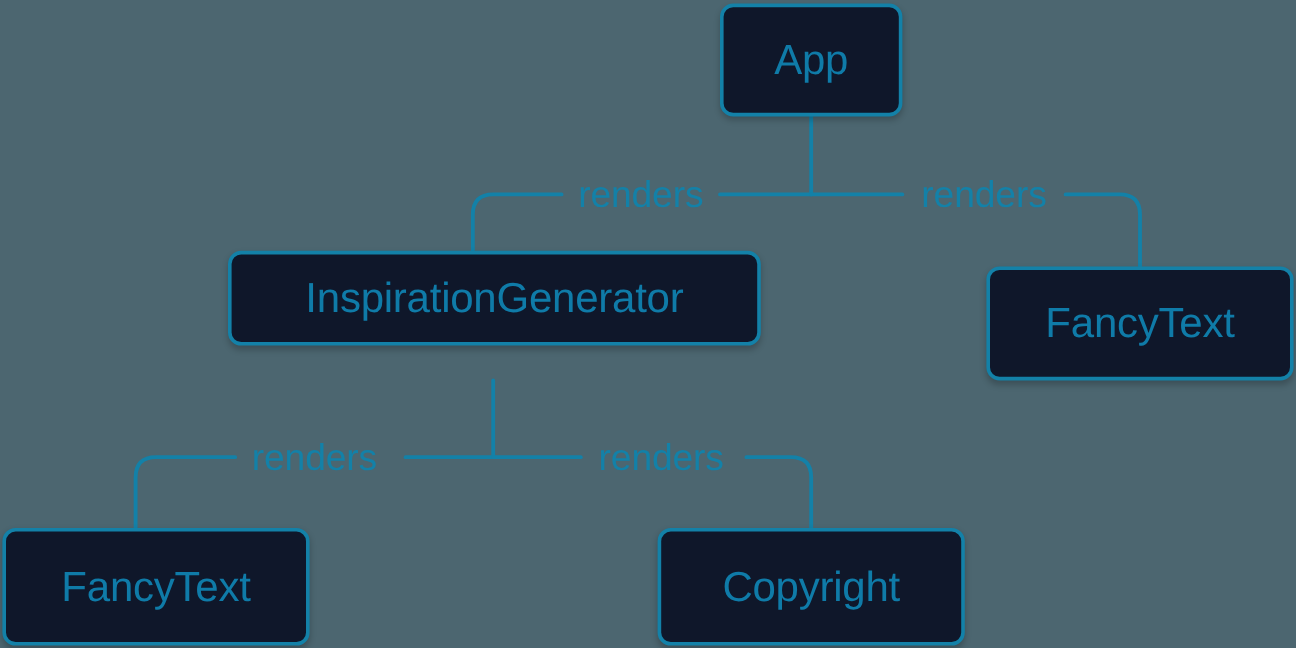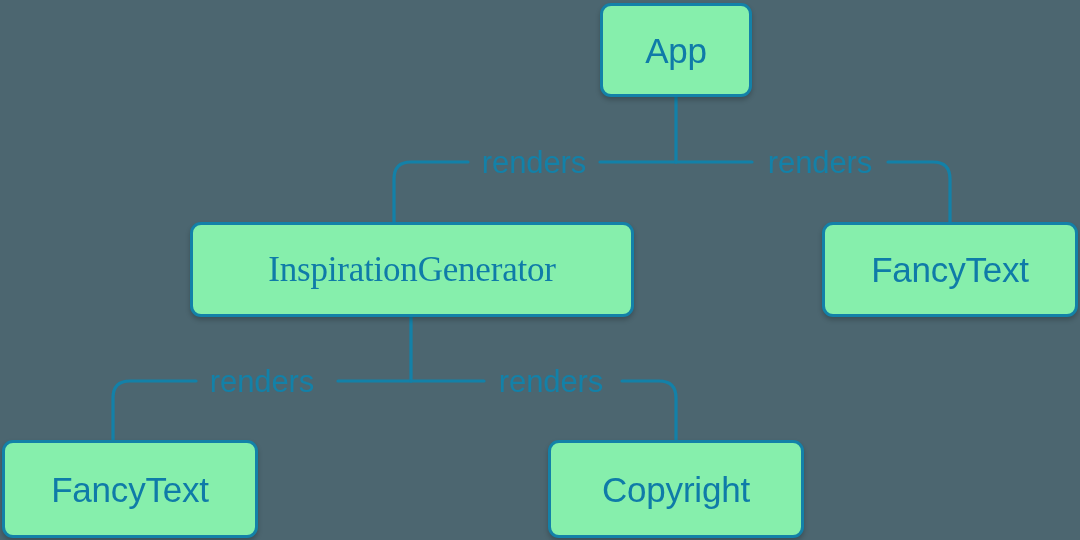--- a/index.html
+++ b/index.html
@@ -23,21 +23,21 @@
     position: absolute;
     left: 0;
     top: 0;
     width: 1080px;
     height: 540px;
     pointer-events: none;
   }
   .node {
     position: absolute;
     box-sizing: border-box;
-    background: #86efac;
+    background: #0f172a;
     border: 3px solid #1381a8;
     border-radius: 11px;
     box-shadow: 0 3px 5px rgba(0,0,0,0.22);
     display: flex;
     align-items: center;
     justify-content: center;
     z-index: 3;
   }
   .node-label {
     color: #0f7ba8;
@@ -53,21 +53,21 @@
     font-size: 31px;
     font-weight: 400;
     line-height: 1;
     white-space: nowrap;
     transform: translate(-50%, -50%);
     z-index: 2;
     letter-spacing: -0.1px;
   }
   
   #node-app        { left: 600px; top: 3px;   width: 152px; height: 94px; }
-  #node-inspgen    { left: 190px; top: 222px; width: 444px; height: 95px; font-family: Liberation Serif, serif; }
+  #node-inspgen    { left: 190px; top: 209px; width: 444px; height: 79px; }
   #node-fancy-right{ left: 822px; top: 222px; width: 256px; height: 95px; }
   #node-fancy-left { left: 2px;   top: 440px; width: 256px; height: 98px; }
   #node-copyright  { left: 548px; top: 440px; width: 256px; height: 98px; }
 </style>
 </head>
 <body>
 
 <div id="stage">
 
   <svg id="wires" viewBox="0 0 1080 540" width="1080" height="540" xmlns="http://www.w3.org/2000/svg">

